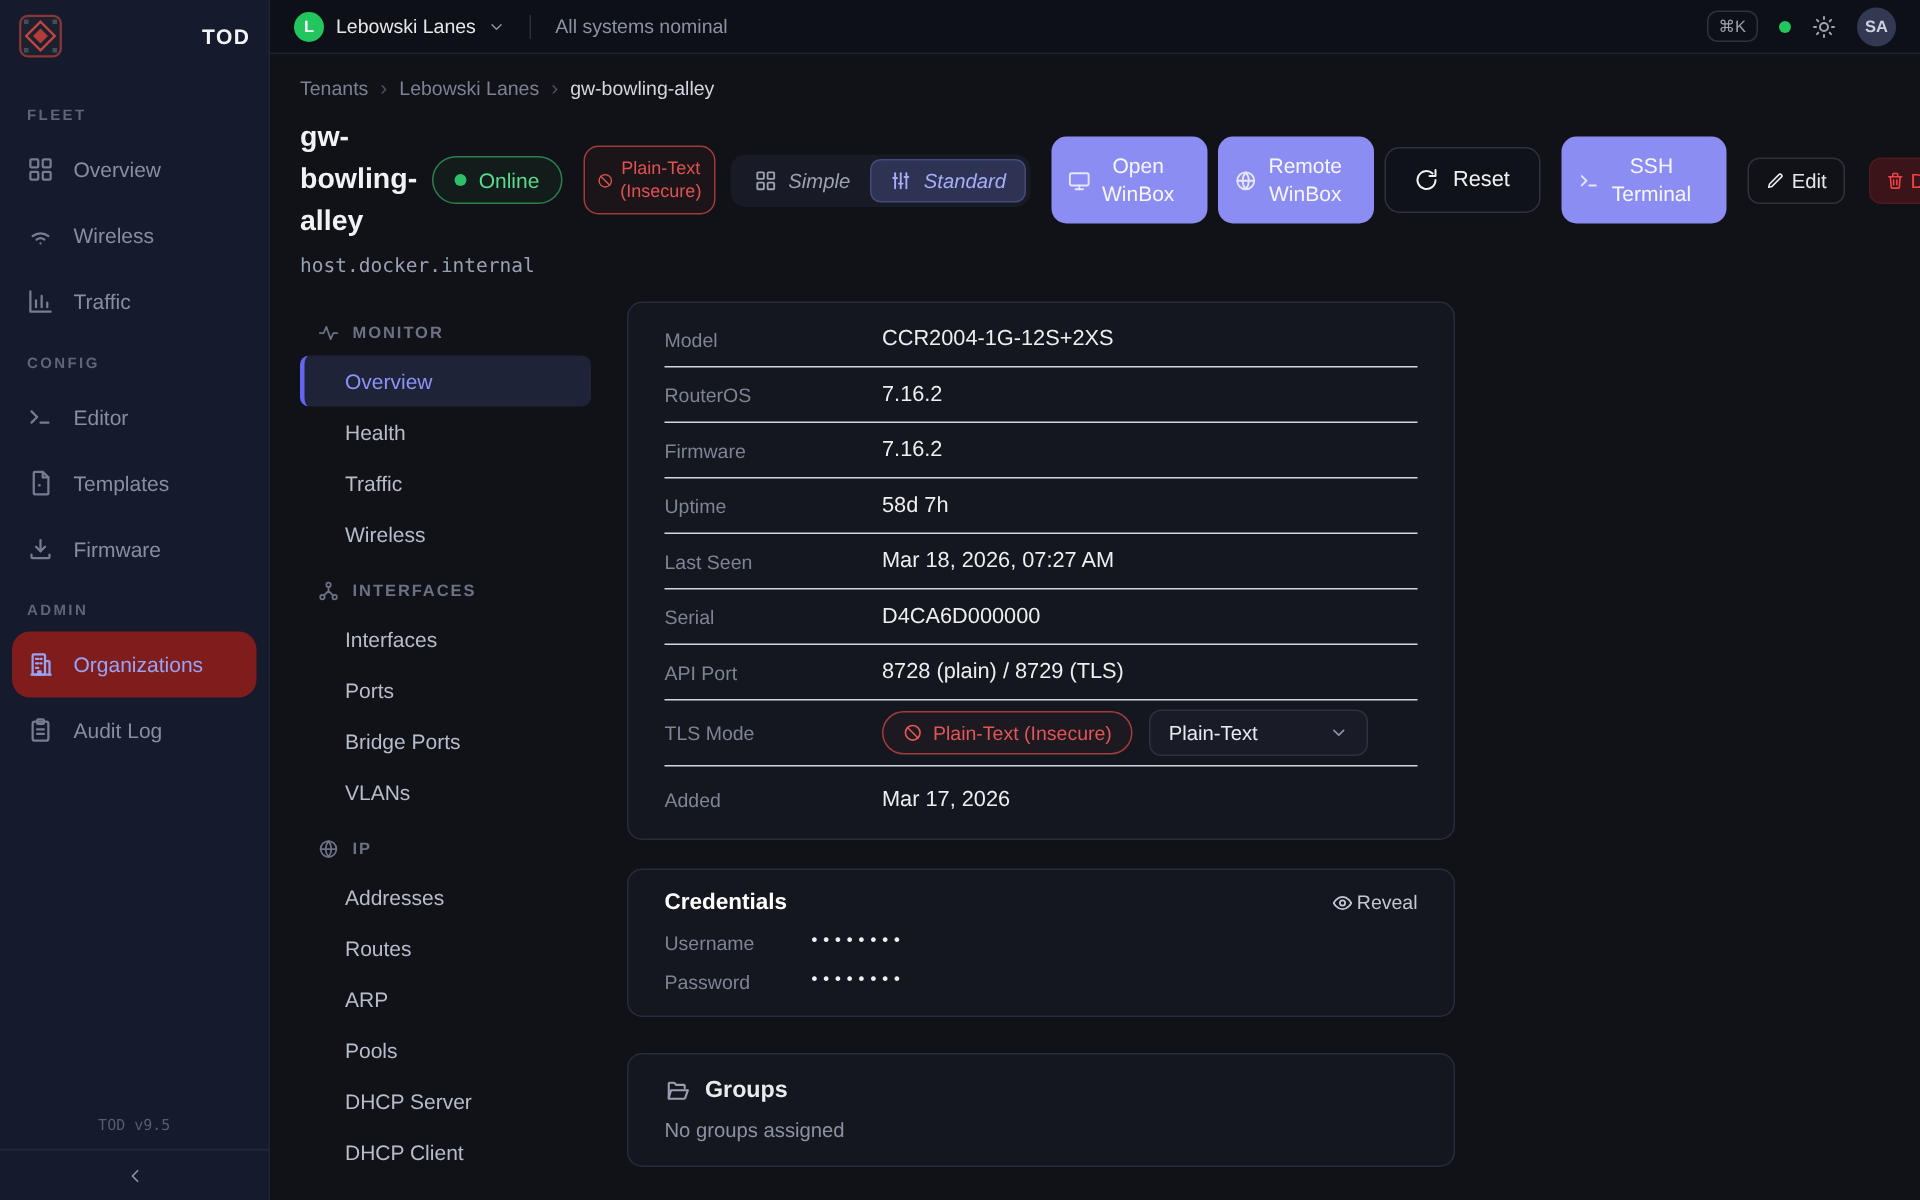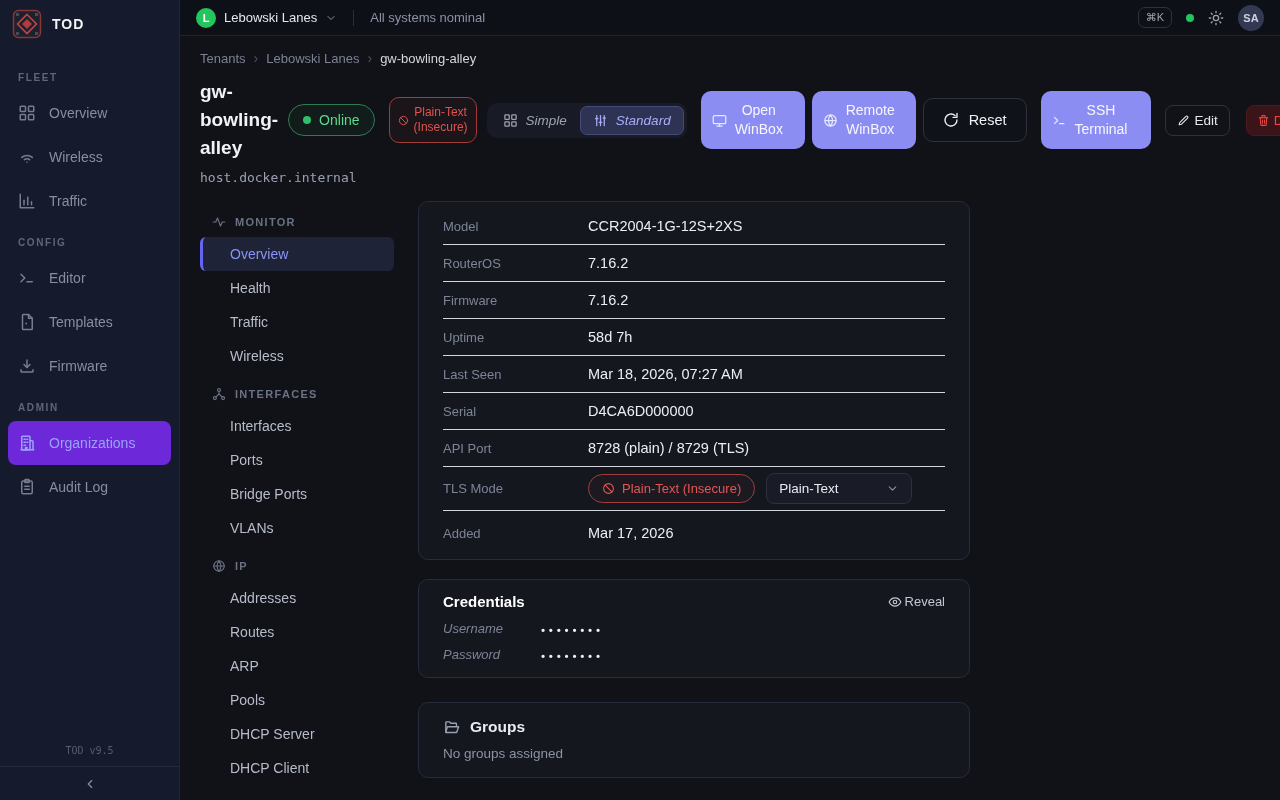--- a/index.html
+++ b/index.html
@@ -5,30 +5,30 @@
   * { margin:0; padding:0; box-sizing:border-box; }
   html,body { width:1280px; height:800px; overflow:hidden; background:#111217;
     font-family:"Liberation Sans", sans-serif; color:#e8eaf0; }
   svg { display:block; }
   .ic { stroke:currentColor; fill:none; stroke-width:2; stroke-linecap:round; stroke-linejoin:round; }
 
   
   .sidebar { position:absolute; left:0; top:0; width:180px; height:800px;
     background:#151a2c; border-right:1px solid rgba(255,255,255,0.05);
     display:flex; flex-direction:column; }
-  .logo-row { height:48px; display:flex; align-items:center; gap:10px; padding:0 12px; }
+  .logo-row { height:48px; display:flex; align-items:center; gap:10px; padding:0 12px;justify-content:space-between; }
   .brand { font-size:14px; font-weight:700; letter-spacing:1px; color:#f3f4f6; }
   .nav { flex:1; padding:16px 8px 0; }
   .section-label { font-size:10px; font-weight:700; letter-spacing:1.6px;
     color:#5f6679; padding:0 10px; margin:14px 0 8px; }
   .nav > .section-label:first-child { margin-top:8px; }
   .side-item { height:44px; display:flex; align-items:center; gap:13px;
     padding:0 10px; border-radius:8px; color:#878ea2; font-size:14px; cursor:pointer; }
   .side-item .sic { width:18px; height:18px; color:#767d92; }
-  .side-item.active { background:#6d28d9; color:#99a3f6; }
+  .side-item.active { background:#7f1d1d; color:#99a3f6;border-radius:12px; }
   .side-item.active .sic { color:#99a3f6; }
   .side-footer { text-align:center; font-family:"DejaVu Sans Mono", monospace;
     font-size:10px; color:#565d71; padding-bottom:10px; }
   .collapse-row { border-top:1px solid rgba(255,255,255,0.07); height:34px;
     display:flex; align-items:center; justify-content:center; color:#8b92a6; cursor:pointer; }
 
   
   .topbar { position:absolute; left:180px; top:0; right:0; height:36px;
     background:#0e1017; border-bottom:1px solid #1d2130;
     display:flex; align-items:center; padding:0 16px; }
@@ -119,21 +119,21 @@
     border-radius:8px; padding:7px 12px; display:flex; align-items:center;
     justify-content:space-between; font-size:13.5px; color:#e8eaf0; cursor:pointer; }
   .tls-select .chev { width:13px; height:13px; color:#8b92a6; }
 
   .cred-panel { margin-top:19px; padding:13px 24px 15px; }
   .cred-head { display:flex; align-items:center; justify-content:space-between; }
   .cred-title { font-size:15px; font-weight:600; color:#ffffff; }
   .reveal-btn { display:flex; align-items:center; gap:3px; font-size:13px;
     color:#c3c8d4; cursor:pointer; }
   .reveal-btn .eic { width:14px; height:14px; }
-  .cred-row { display:flex; align-items:flex-end; margin-top:11px;font-style:italic; }
+  .cred-row { display:flex; align-items:flex-start; margin-top:11px; }
   .cred-row .dlabel { width:98px; flex:none; font-size:13px; color:#7c8496; }
   .masked { font-size:11px; letter-spacing:4px; color:#f0f1f5; font-weight:700; }
 
   .groups-panel { margin-top:24px; padding:15px 24px 16px; }
   .groups-head { display:flex; align-items:center; gap:10px; }
   .groups-head .gic { width:17px; height:17px; color:#9aa0b2; }
   .groups-title { font-size:15.5px; font-weight:600; color:#e9ebf1; }
   .groups-empty { margin-top:10px; font-size:13.5px; color:#8b92a6; }
 </style>
 </head>

